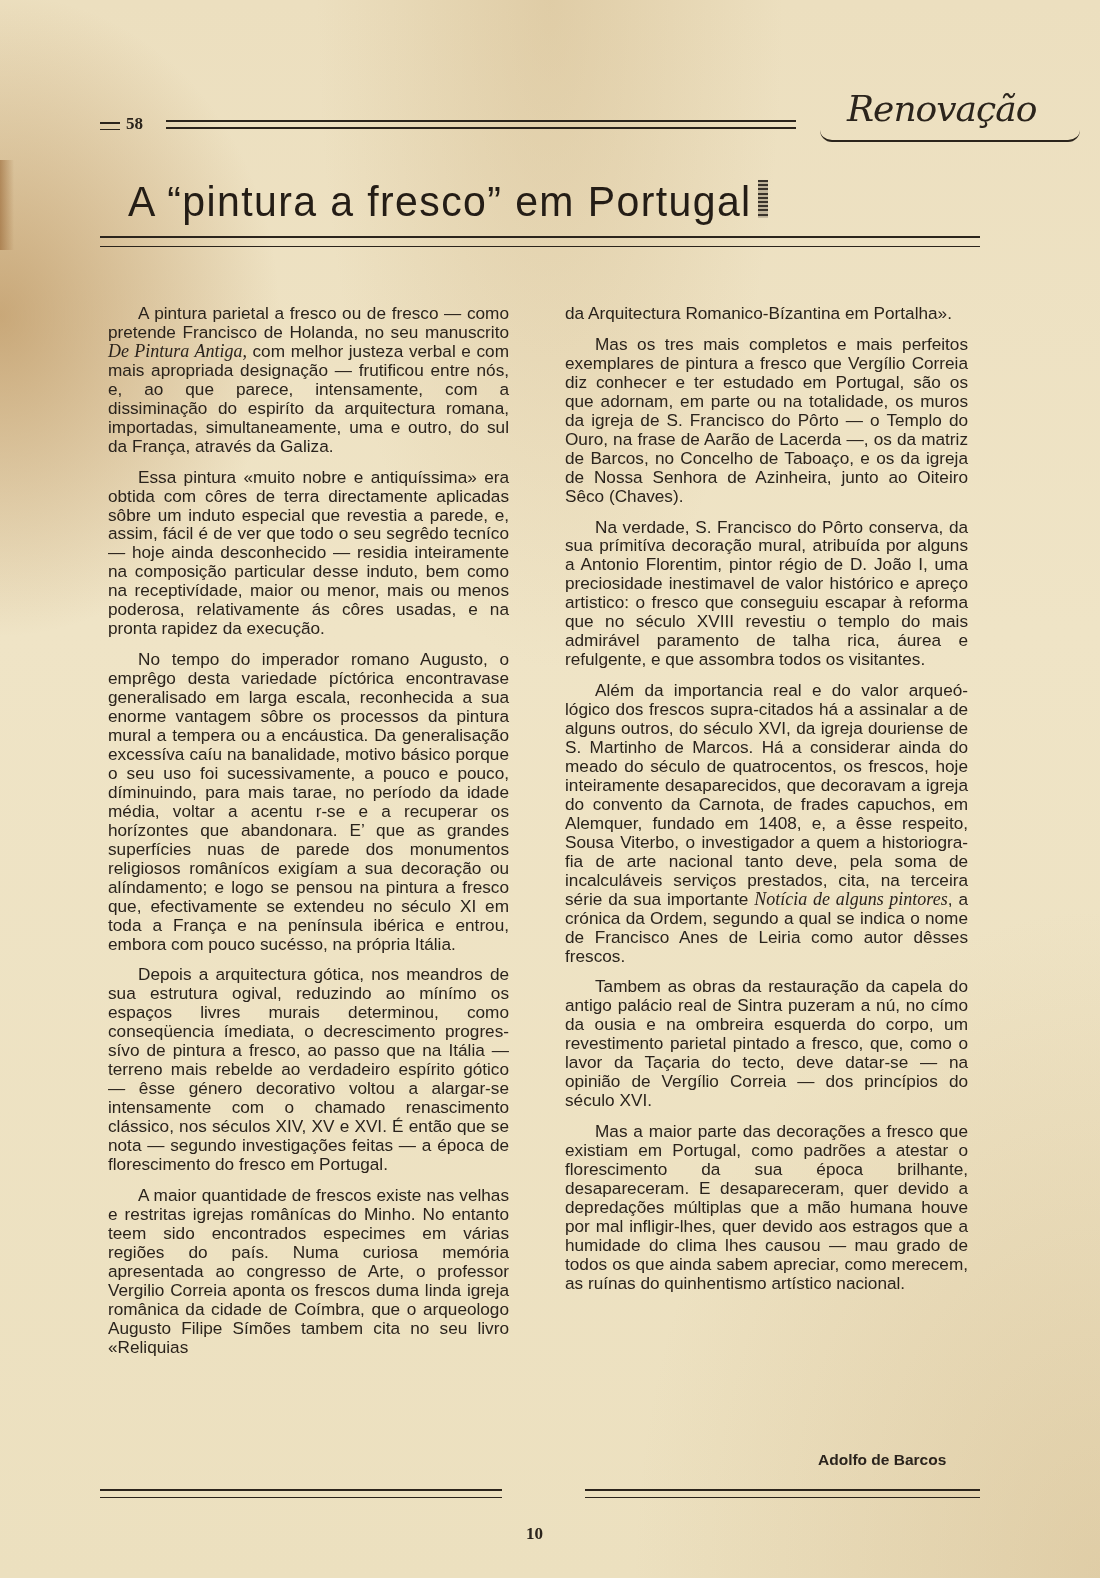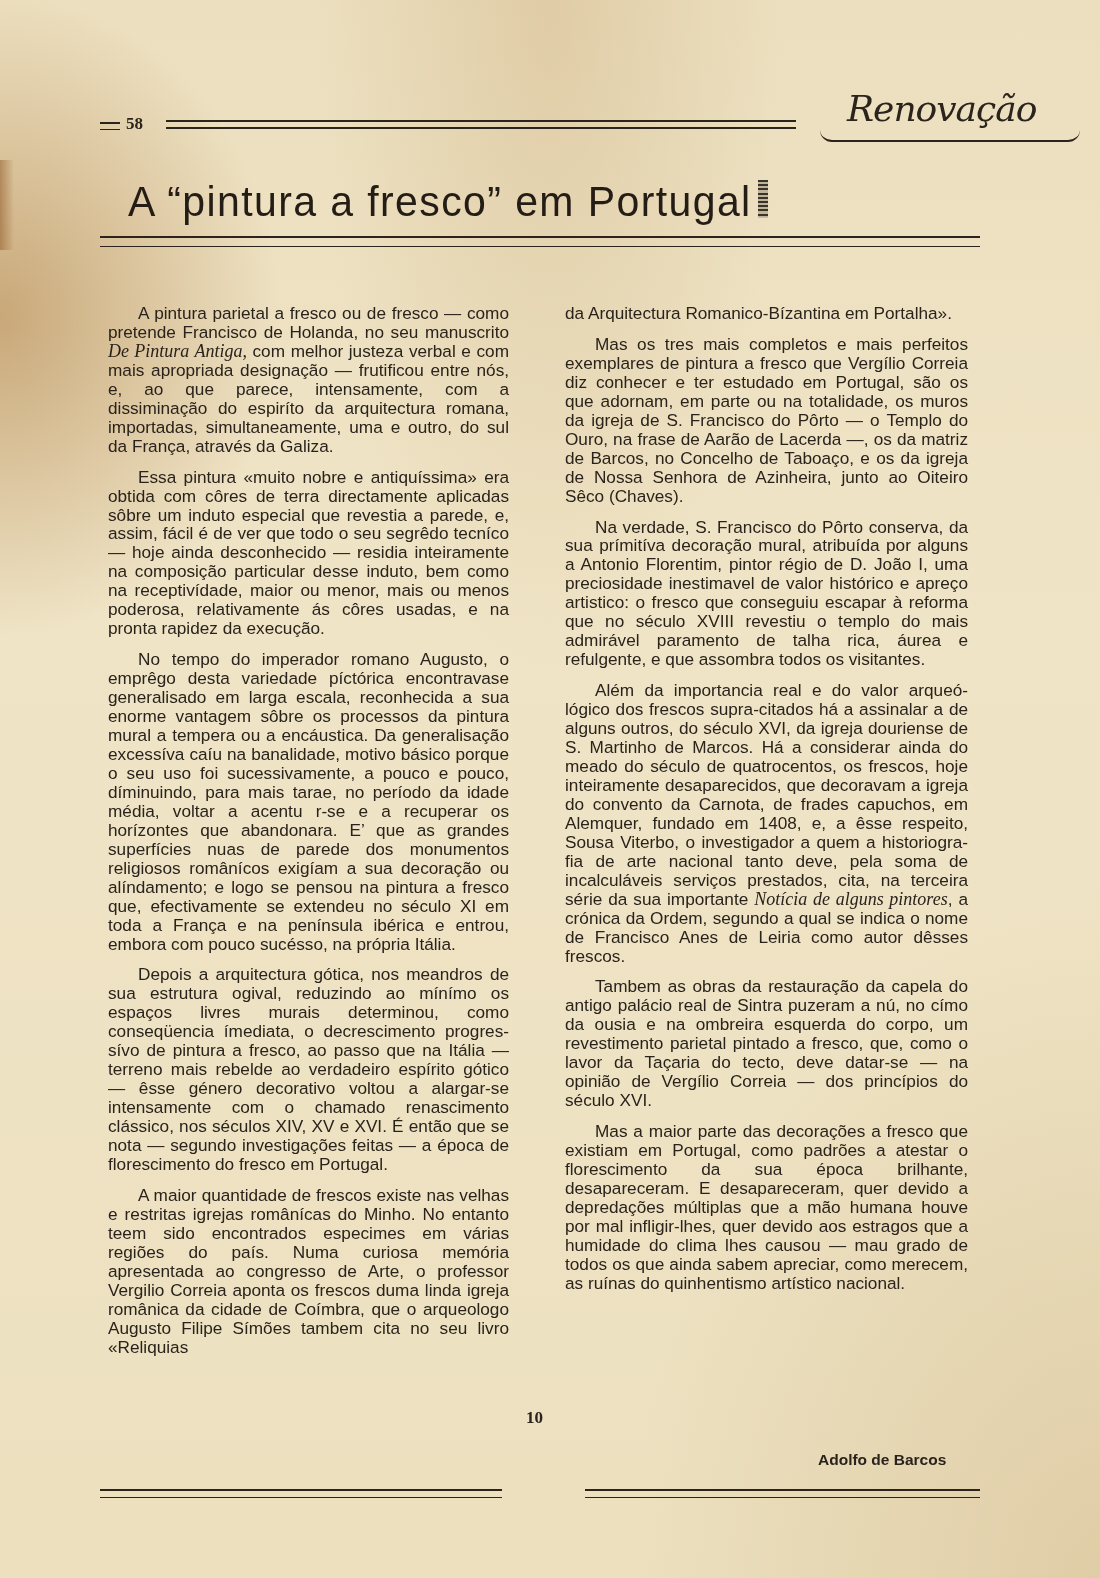--- a/index.html
+++ b/index.html
@@ -75,21 +75,21 @@
     position: absolute; left: 818px; top: 1451px;
     font-family: "Liberation Sans", sans-serif; font-weight: bold; font-size: 15.5px;
     color: #2a231c;
   }
 
   
   .foot-rules-left { position: absolute; left: 100px; top: 1489px; width: 402px; }
   .foot-rules-right { position: absolute; left: 585px; top: 1489px; width: 395px; }
   .foot-rules-left .rule, .foot-rules-right .rule { margin-bottom: 6px; }
   .page-num-bottom {
-    position: absolute; left: 526px; top: 1408px;
+    position: absolute; left: 526px; top: 1524px;
     font-family: "Liberation Serif", serif; font-weight: bold; font-size: 17px; color: #2b241c;
   }
 </style>
 </head>
 <body>
 
 <div class="paper"></div>
 <div class="edge-left"></div>
 
 <div class="header">

